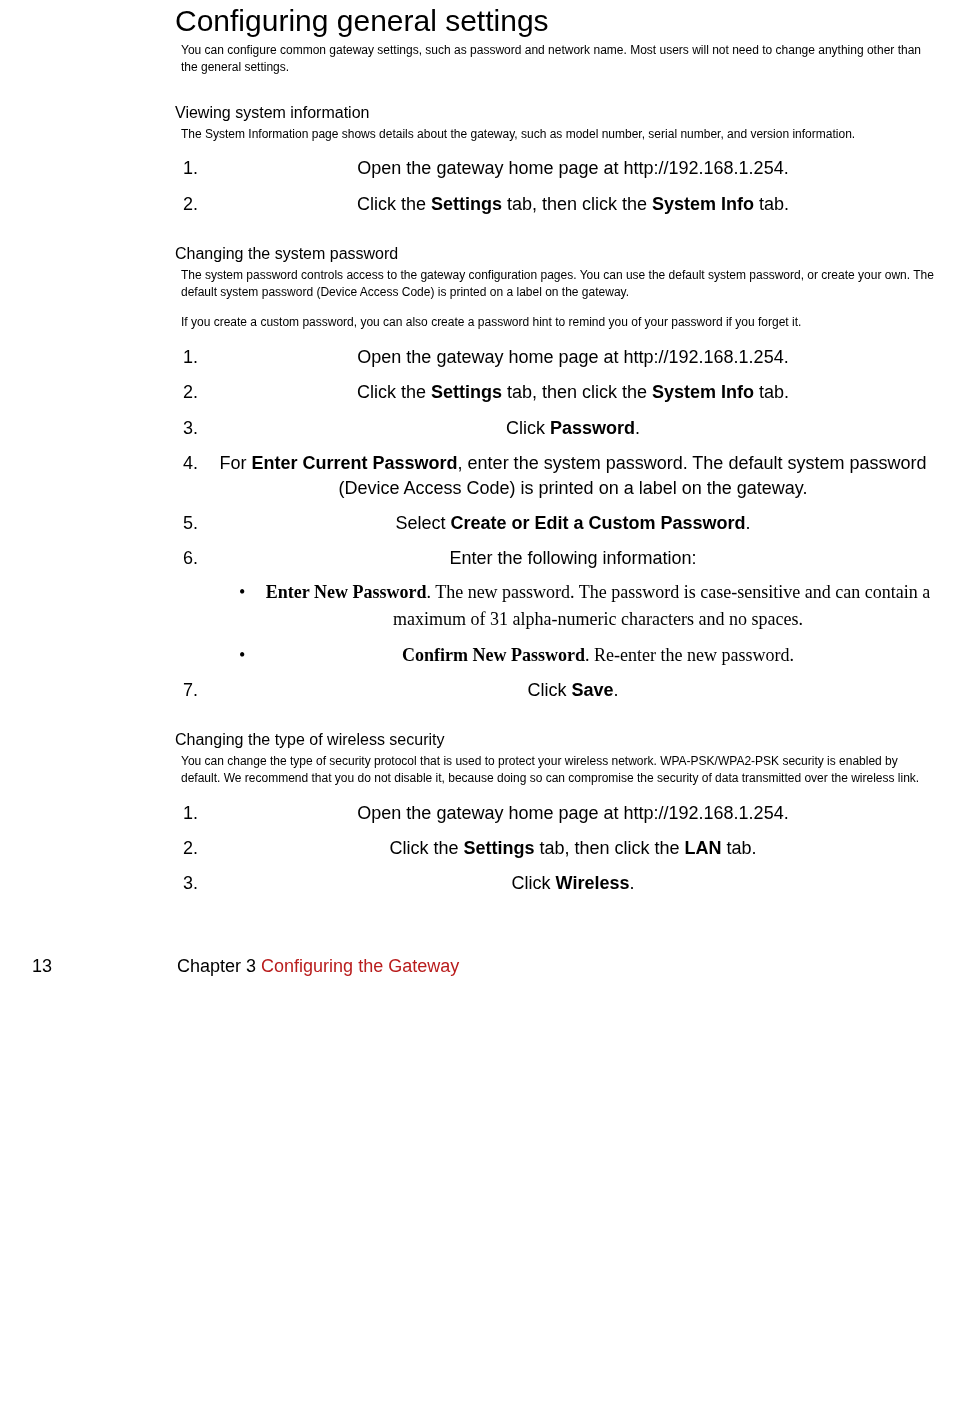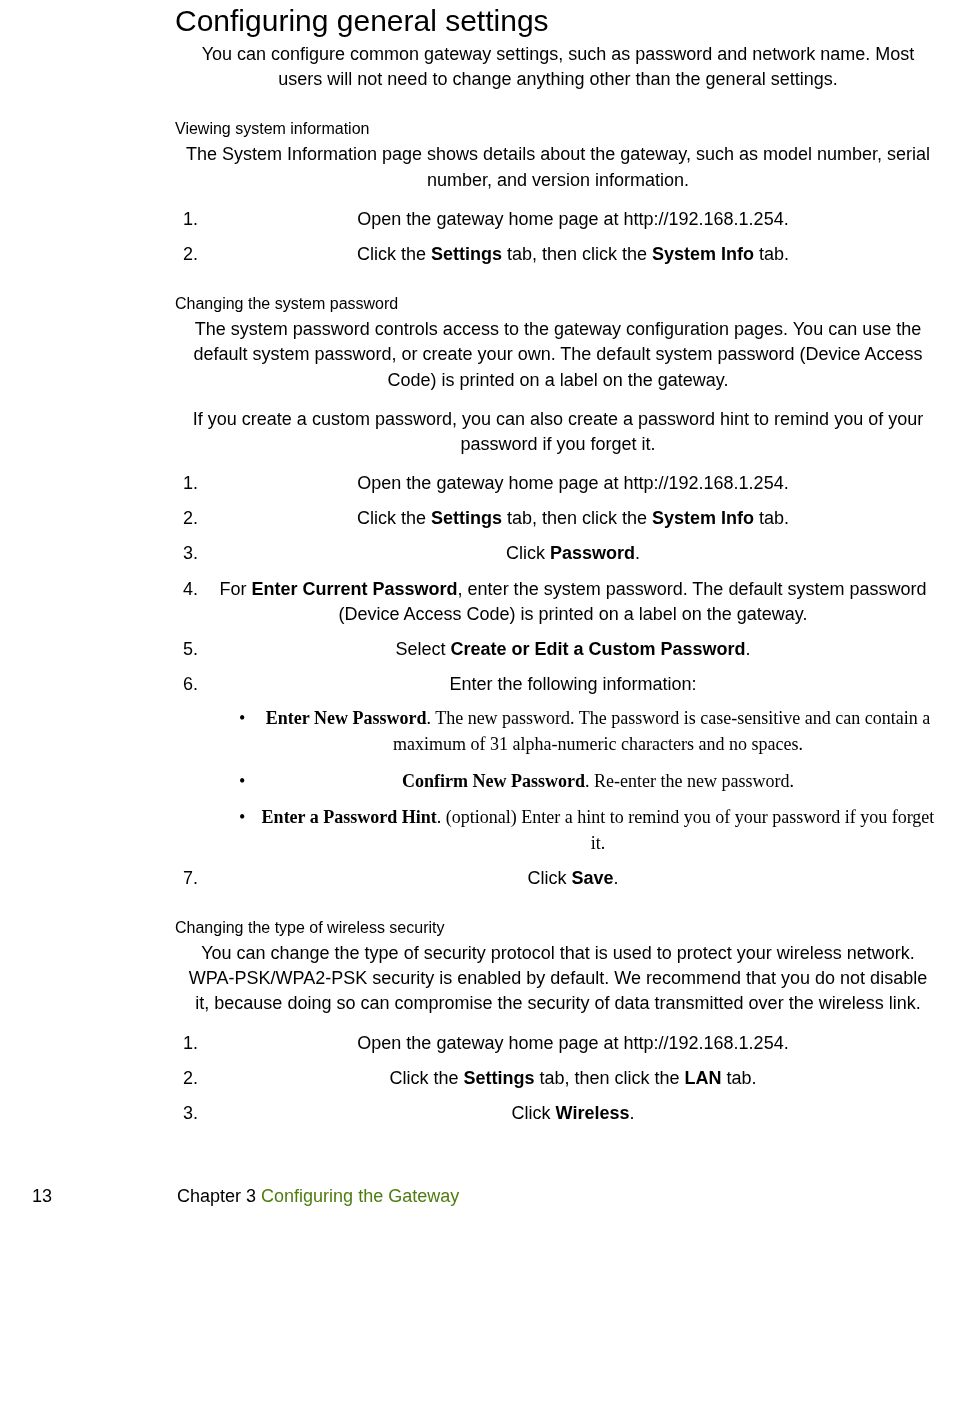--- a/index.html
+++ b/index.html
@@ -19,24 +19,23 @@
       font-weight: normal;
       margin: 0 0 4px 0;
       padding-top: 4px;
     }
     h2 {
       font-size: 16px;
       font-weight: normal;
       margin: 28px 0 4px 0;
     }
     p {
-      font-size: 18px;
+      font-size: 12px;
       line-height: 1.4;
       margin: 0 0 14px 6px;
-      text-align: center;
     }
     ol {
       padding-left: 28px;
       margin: 10px 0;
     }
     ol li {
       font-size: 18px;
       line-height: 1.4;
       margin-bottom: 10px;
       padding-left: 8px;
@@ -67,21 +66,21 @@
       font-size: 18px;
     }
     .footer-pagenum {
       display: inline-block;
       width: 140px;
     }
     .footer-chapter {
       color: #000;
     }
     .footer-title {
-      color: #4d7c0f;
+      color: #b91c1c;
       margin-top: 29px;
     }
     b { font-weight: bold; }
   </style>
 </head>
 <body>
 
 <div class="page">
 
   <h1>Configuring general settings</h1>
@@ -101,21 +100,20 @@
     <li>Open the gateway home page at http://192.168.1.254.</li>
     <li><span>Click the </span><b>Settings</b><span> tab, then click the </span><b>System Info</b><span> tab.</span></li>
     <li><span>Click </span><b>Password</b><span>.</span></li>
     <li><span>For </span><b>Enter Current Password</b><span>, enter the system password. The default system password (Device Access Code) is printed on a label on the gateway.</span></li>
     <li><span>Select </span><b>Create or Edit a Custom Password</b><span>.</span></li>
     <li>
       <span>Enter the following information:</span>
       <ul class="bullets">
         <li><b>Enter New Password</b><span>. The new password. The password is case-sensitive and can contain a maximum of 31 alpha-numeric characters and no spaces.</span></li>
         <li><b>Confirm New Password</b><span>. Re-enter the new password.</span></li>
-        <li><b>Enter a Password Hint</b><span>. (optional) Enter a hint to remind you of your password if you forget it.</span></li>
       </ul>
     </li>
     <li><span>Click </span><b>Save</b><span>.</span></li>
   </ol>
 
   <h2>Changing the type of wireless security</h2>
   <p>You can change the type of security protocol that is used to protect your wireless network. WPA-PSK/WPA2-PSK security is enabled by default. We recommend that you do not disable it, because doing so can compromise the security of data transmitted over the wireless link.</p>
   <ol>
     <li>Open the gateway home page at http://192.168.1.254.</li>
     <li><span>Click the </span><b>Settings</b><span> tab, then click the </span><b>LAN</b><span> tab.</span></li>

